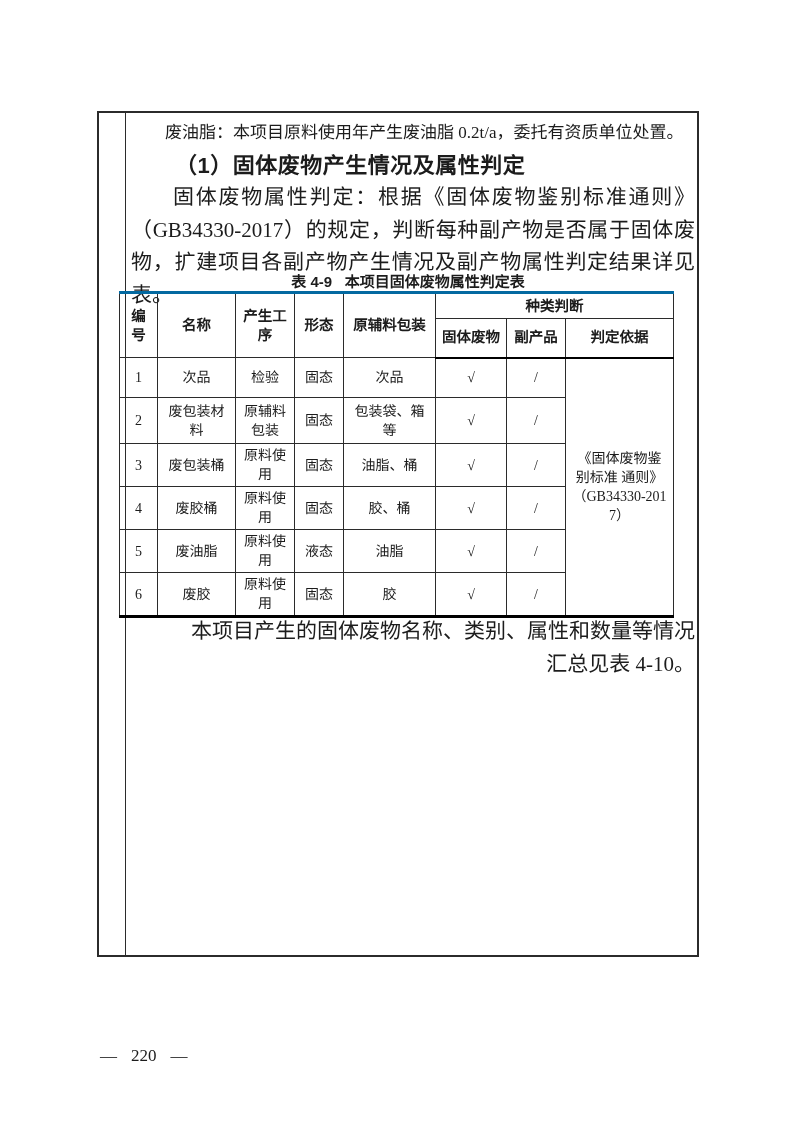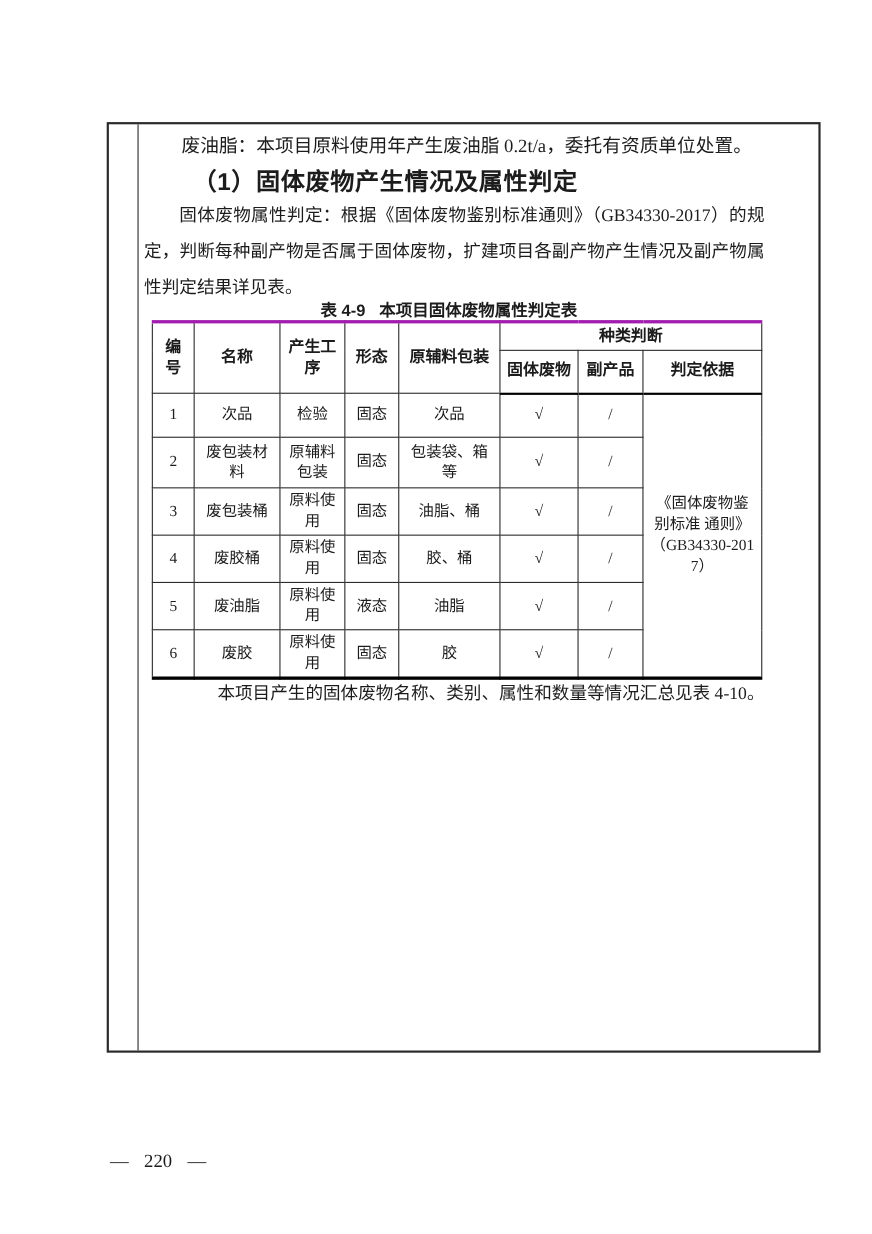--- a/index.html
+++ b/index.html
@@ -8,21 +8,21 @@
     width: 793px; height: 1122px;
     background: #ffffff;
     position: relative;
     font-family: "Liberation Serif", "DejaVu Serif", serif;
     color: #1c1c1c;
     overflow: hidden;
   }
   .frame {
     position: absolute;
     left: 97px; top: 111px;
-    width: 649px; height: 846px;
+    width: 602px; height: 846px;
     border: 2px solid #2b2b2b;
     padding-left: 38px;
   }
   .sideline {
     position: absolute;
     left: 26px; top: 0; bottom: 0;
     width: 1px;
     background: #2b2b2b;
   }
   .intro-line {
@@ -40,44 +40,44 @@
     font-size: 22px; line-height: 30px;
     text-indent: 2em;
     margin: 0;
     letter-spacing: 0.5px;
   }
   .heading-1 { top: 38px; }
   .heading-3 { top: 482px; }
   .para {
     position: absolute;
     left: 32px; width: 564px;
-    font-size: 16px; line-height: 32.5px;
+    font-size: 21px; line-height: 32.5px;
     text-indent: 2em;
     text-align: justify;
     margin: 0;
   }
   .para-1 { top: 68px; }
   .para-3 { top: 502px; text-align: right; }
   .table-title {
     position: absolute;
     left: 32px; top: 157px; width: 554px;
     text-align: center;
     font-family: "Liberation Sans", "DejaVu Sans", sans-serif;
     font-weight: bold;
     font-size: 15px;
     margin: 0;
     white-space: pre;
   }
   table.waste-table {
     position: absolute;
-    left: 39px; top: 178px;
+    left: 20px; top: 178px;
     width: 554px;
     border-collapse: collapse;
     table-layout: fixed;
-    border-top: 3px solid #a21caf;
+    border-top: 3px solid #0369a1;
     border-bottom: 3px solid #000;
   }
   table.waste-table th, table.waste-table td {
     border: 1px solid #2b2b2b;
     text-align: center;
     vertical-align: middle;
     padding: 2px 5px;
     word-break: break-all;
     overflow: hidden;
   }

